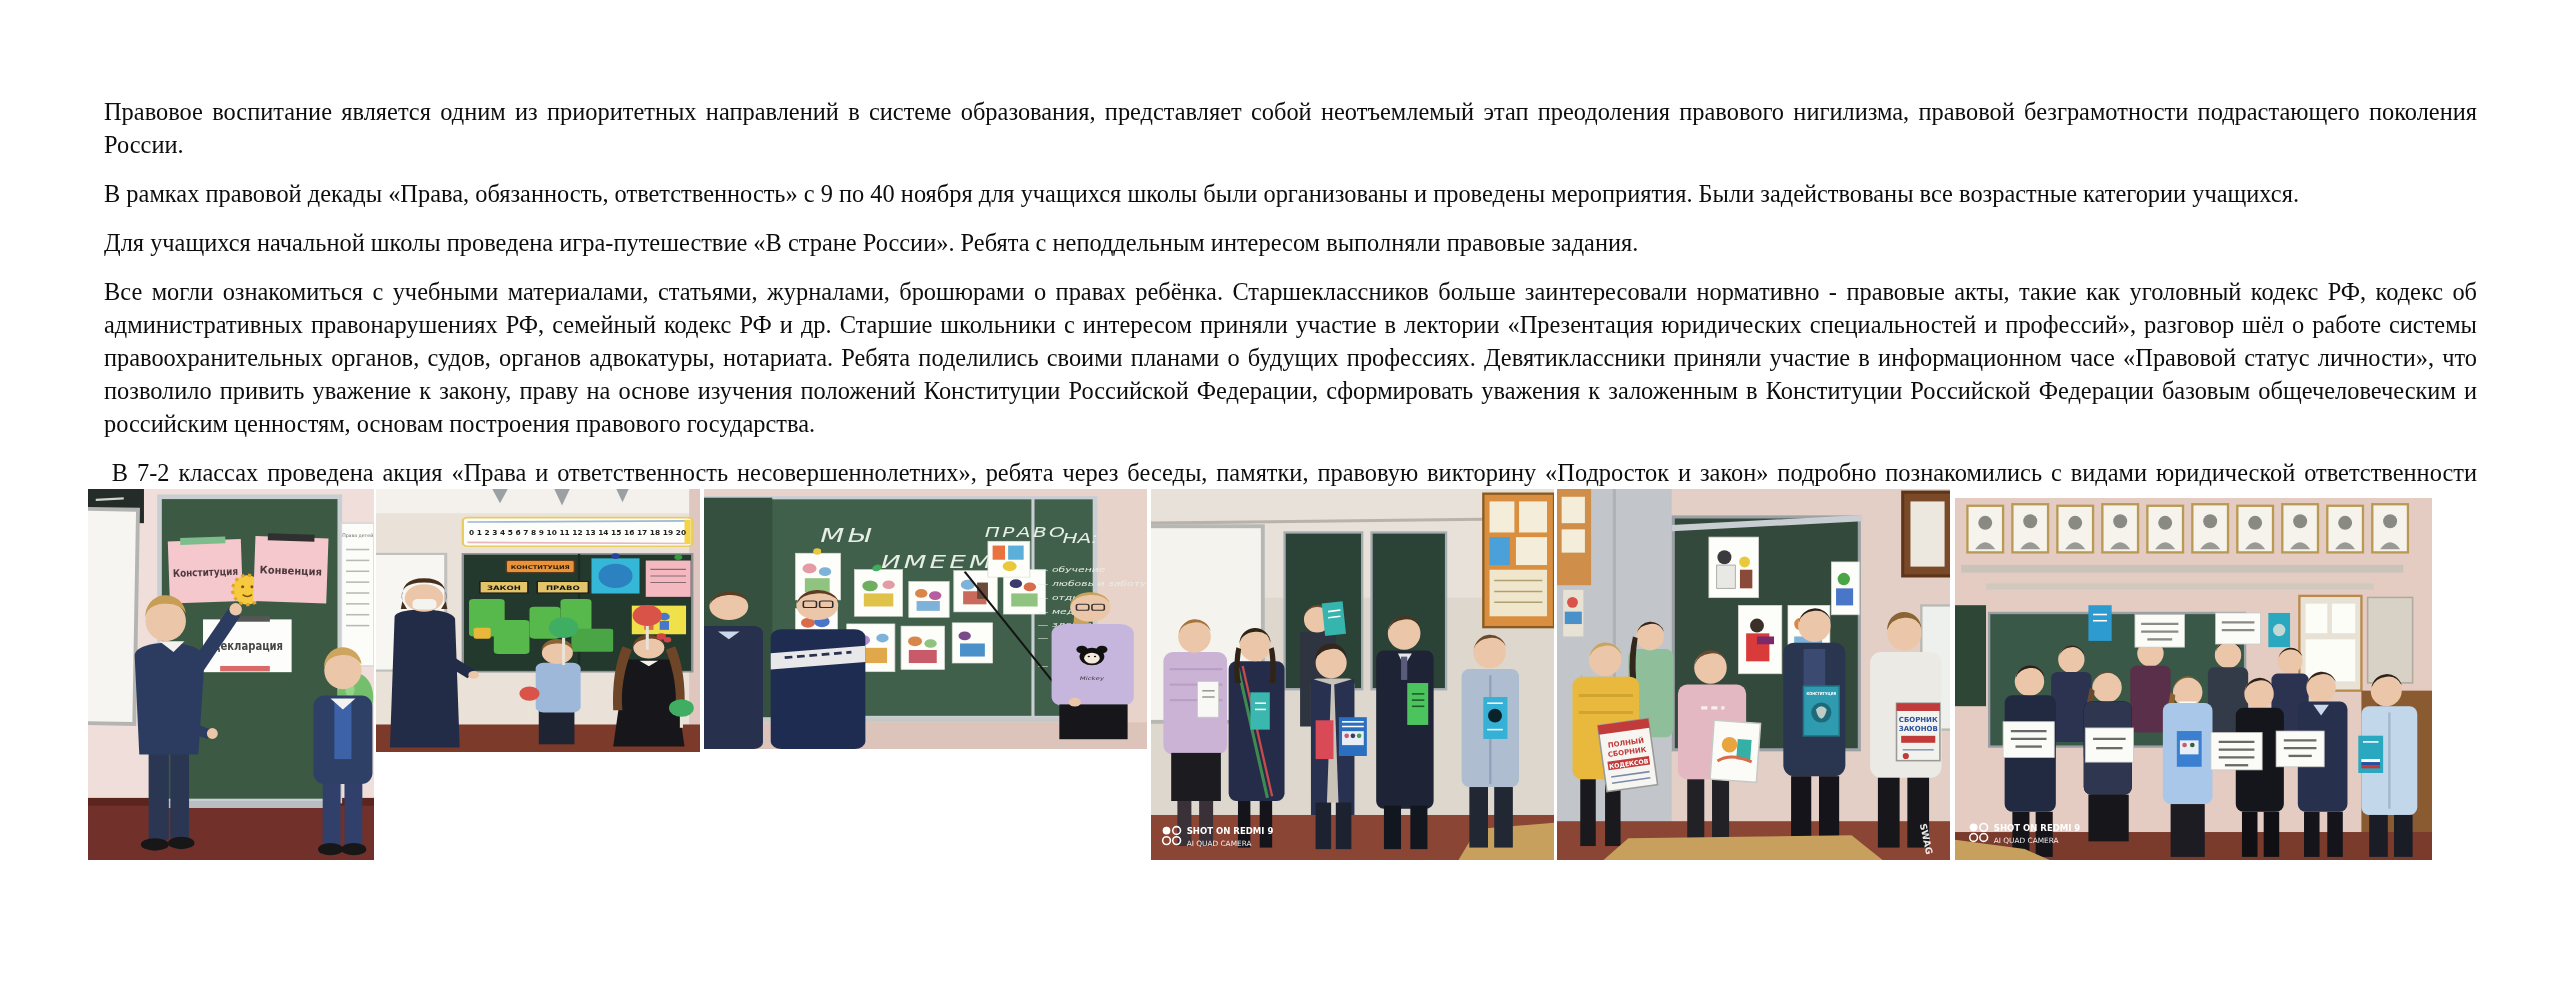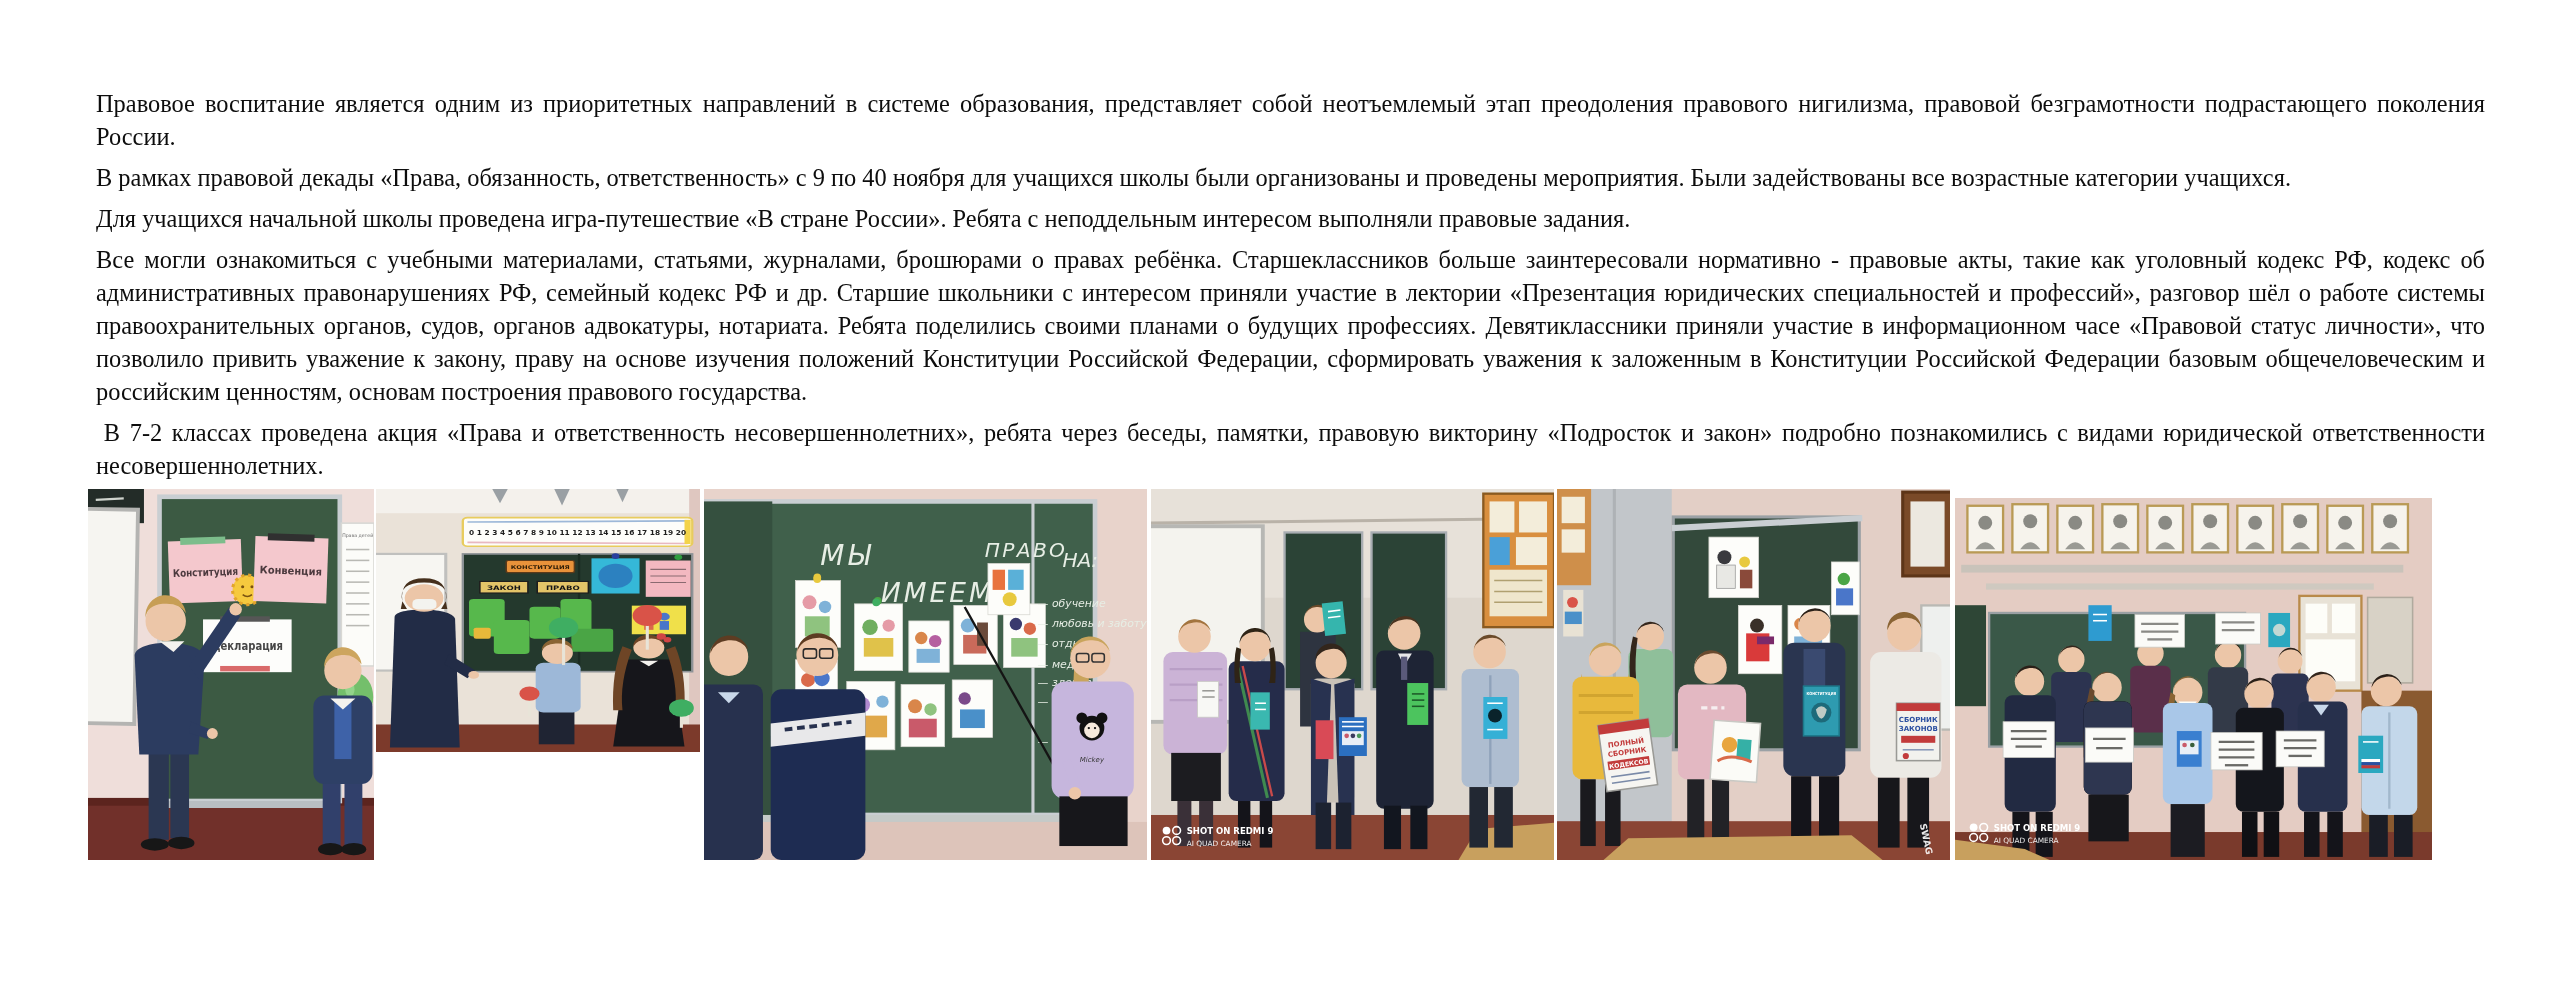--- a/index.html
+++ b/index.html
@@ -1,20 +1,20 @@
 <!DOCTYPE html>
 <html style="font-size:12.4px"><head>
 <meta charset="utf-8">
 <style>
   html,body{margin:0;padding:0;}
   body{width:2576px;height:1002px;background:#ffffff;position:relative;overflow:hidden;
        font-family:"Liberation Serif",serif;}
   .text-block{position:absolute;left:88px;top:79px;width:2405px;color:#0d0d0d;
        font-size:24.4px;line-height:33px;text-align:justify;}
-  .text-block p{margin:8px;}
+  .text-block p{margin:16px;}
   .text-block p.sp{text-indent:7.8px;}
   .photo{position:absolute;margin:0;background:#fff;overflow:hidden;}
   .photo svg{display:block;width:100%;height:100%;}
   text{font-family:"DejaVu Sans",sans-serif;}
   .chalk{font-style:italic;fill:#e7eee5;}
 </style>
 </head>
 <body>
 
 <div class="text-block">
@@ -203,21 +203,21 @@
     <circle cx="368" cy="268" r="6" fill="#d04545"></circle>
           <circle cx="376" cy="274" r="5" fill="#d04545"></circle>
     <rect x="348" y="240" width="4" height="52" fill="#e8e4d8"></rect>
     <circle cx="350" cy="230" r="19" fill="#d95348"></circle>
     <rect x="392" y="404" width="4" height="30" fill="#e8e4d8"></rect>
     <circle cx="394" cy="398" r="16" fill="#3fae62"></circle>
   </g>
 </svg>
 </figure>
 
-<figure class="photo" style="left:704px;top:489px;width:443px;height:371px">
+<figure class="photo" style="left:704px;top:489px;width:443px;height:260px">
 <svg viewBox="0 0 571 478" preserveAspectRatio="none">
   <rect x="0" y="0" width="571" height="478" fill="#e8d3cb"></rect>
   <g>
     <rect x="0" y="16" width="504" height="404" fill="#40604b" stroke="#c9ced2" stroke-width="6"></rect>
     <rect x="0" y="16" width="88" height="404" fill="#35503f"></rect>
     <line x1="424" y1="16" x2="424" y2="420" stroke="#c9ced2" stroke-width="4"></line>
     <rect x="8" y="420" width="492" height="9" fill="#c5cac8"></rect>
   </g>
   <text x="150" y="98" font-size="36" class="chalk" letter-spacing="4">МЫ</text>
   <text x="228" y="146" font-size="34" class="chalk" letter-spacing="4">ИМЕЕМ</text>

